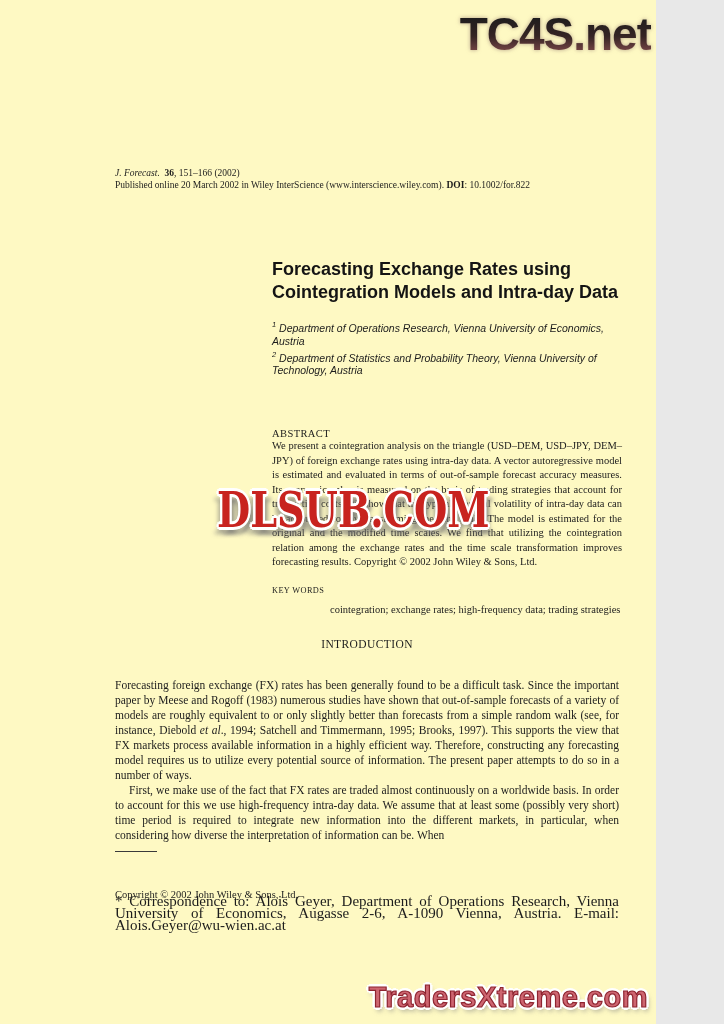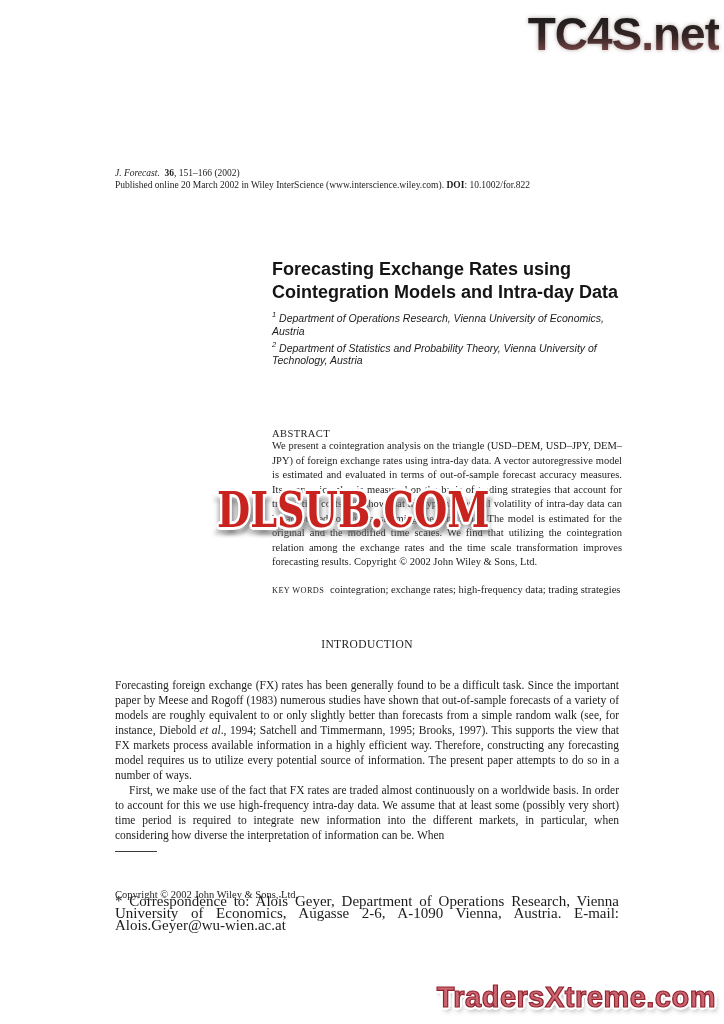--- a/index.html
+++ b/index.html
@@ -1,19 +1,19 @@
 <!DOCTYPE html>
 <html><head>
 <meta charset="utf-8">
 <style>
   html,body{margin:0;padding:0;background:#e8e8e8;}
   .page{
     position:relative;
-    width:724px;height:1024px;
-    background:#ffffff;
+    width:656px;height:1024px;
+    background:#fef9c3;
     overflow:hidden;
     font-family:"Liberation Serif",serif;
     color:#1c1c1c;
   }
 
   
   .wm-top{
     position:absolute;top:6px;right:5px;
     font-family:"Liberation Sans",sans-serif;
     font-weight:bold;font-size:46px;letter-spacing:-1px;
@@ -52,30 +52,30 @@
   
   .jheader{position:absolute;left:115px;top:168px;font-size:9.5px;line-height:11.8px;color:#1c1c1c;}
   .jheader .it{font-style:italic;}
   .jheader .b{font-weight:bold;}
 
   
   .title-block{position:absolute;left:272px;top:258px;width:350px;font-family:"Liberation Sans",sans-serif;}
   .paper-title{font-weight:bold;font-size:18px;line-height:23px;color:#141414;margin:0;}
   .authors{margin-top:16px;font-size:11.5px;line-height:14px;color:#1c1c1c;}
   .authors sup,.affil sup{font-size:7.5px;}
-  .affils{margin-top:4px;}
+  .affils{margin-top:14px;}
   .affil{font-style:italic;font-size:10.5px;line-height:13px;color:#1c1c1c;}
 
   
   .abstract-block{position:absolute;left:272px;top:428px;width:350px;}
   .abstract-label{font-size:10.5px;letter-spacing:0.4px;}
   .abstract-text{font-size:10.5px;line-height:14.5px;text-align:justify;}
   .keywords{margin-top:13px;display:flex;font-size:10.5px;line-height:13.5px;}
   .kw-label{font-size:8.3px;letter-spacing:0.4px;flex:0 0 58px;padding-top:1.5px;}
-  .kw-text{flex:1;}
+  .kw-text{flex:1;margin-top:20px;}
 
   
   .intro-heading{position:absolute;left:115px;top:638px;width:504px;text-align:center;
     font-size:11.5px;letter-spacing:0.4px;}
   .body-text{position:absolute;left:115px;top:678px;width:504px;
     font-size:11.5px;line-height:15px;text-align:justify;}
   .body-text p{margin:0;}
   .body-text p.indent{text-indent:14px;}
   .etal{font-style:italic;}
 

